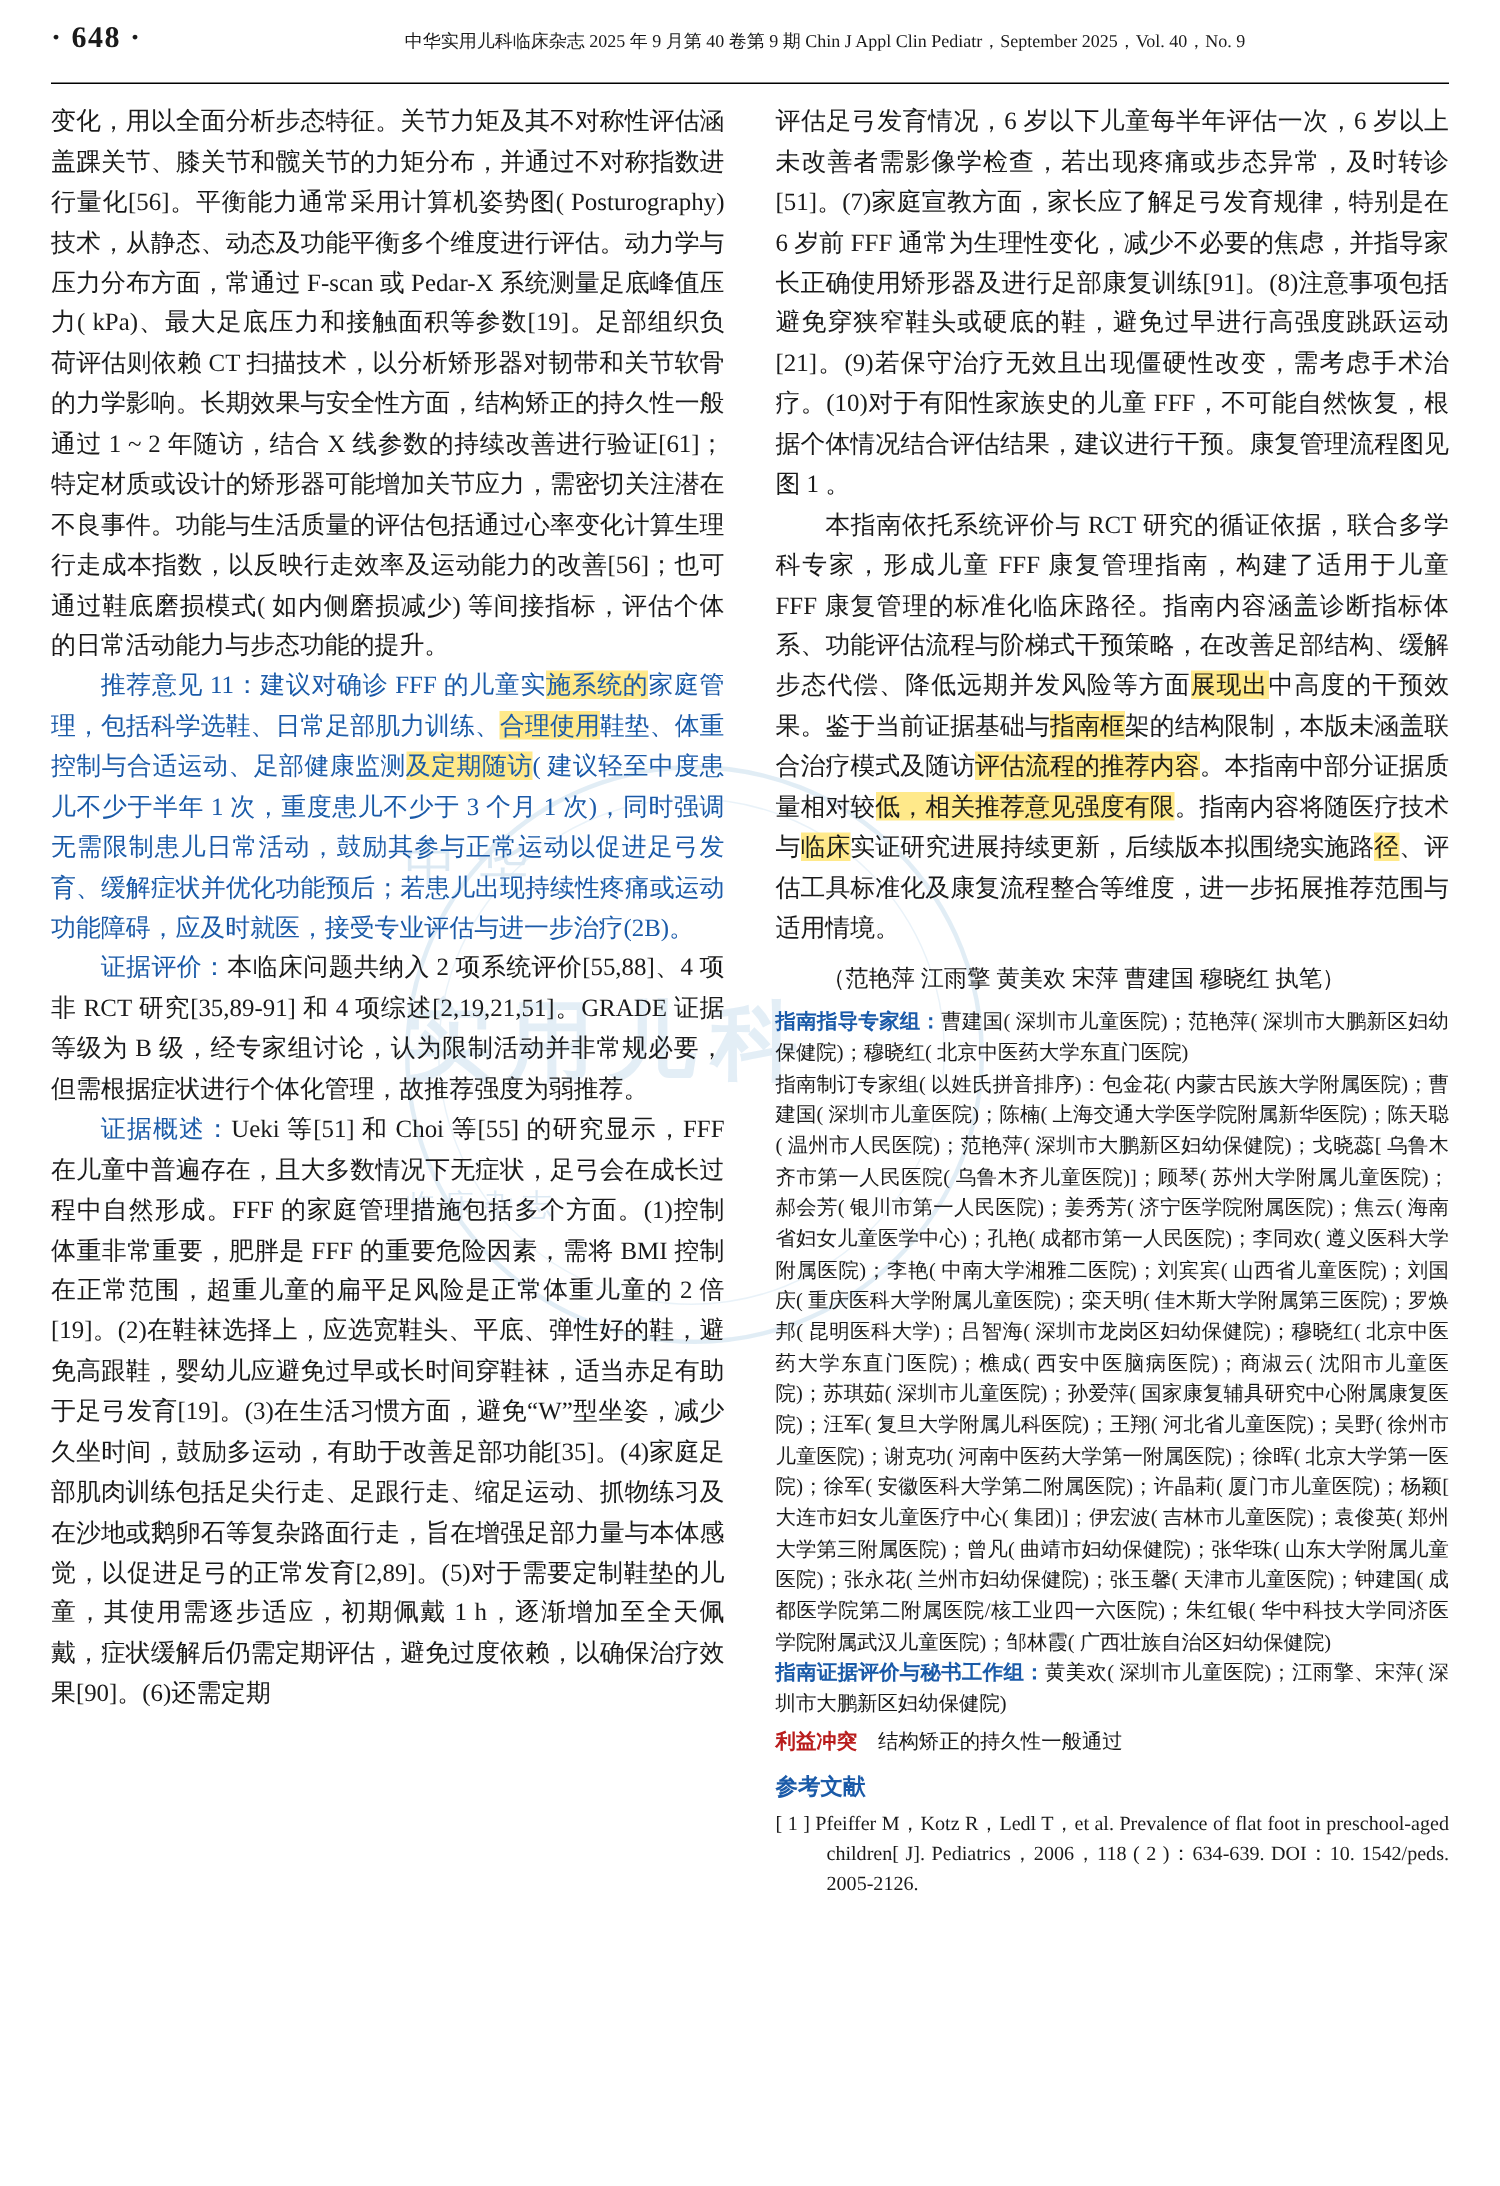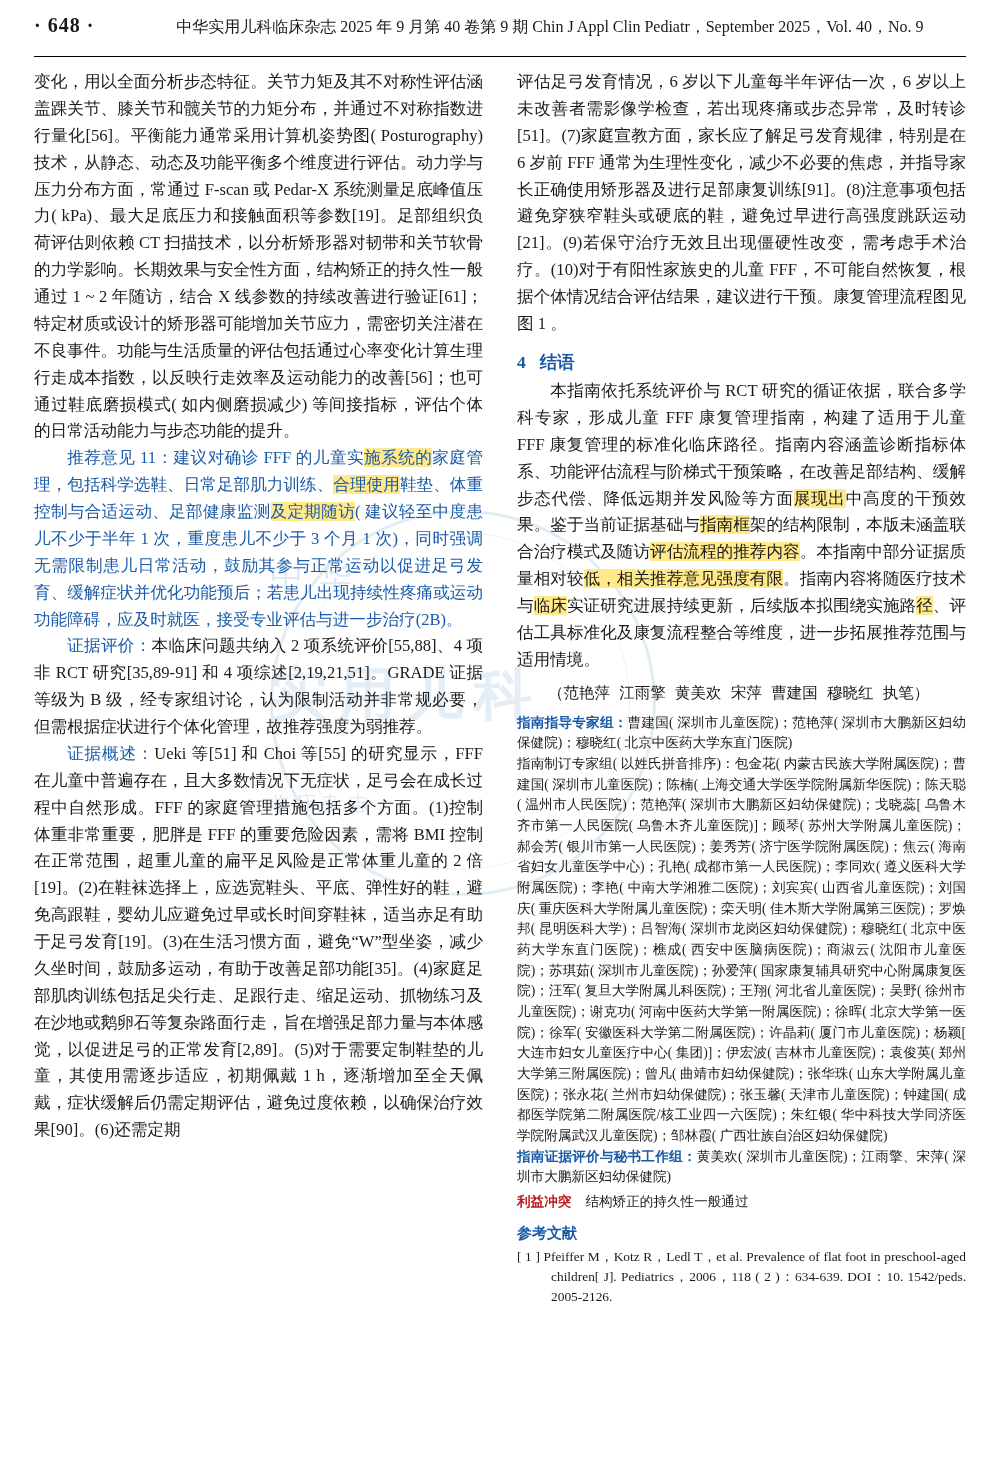--- a/index.html
+++ b/index.html
@@ -92,21 +92,21 @@
   .runhead .folio {
     font-size: 20px;
     font-weight: bold;
     letter-spacing: 1px;
     white-space: nowrap;
     width: 140px;
   }
   .runhead .rh-title {
     flex: 1;
     text-align: center;
-    font-size: 16px;
+    font-size: 12px;
     white-space: nowrap;
   }
   .runhead .rh-spacer { width: 40px; }
 
   
   .columns {
     position: relative;
     z-index: 2;
     display: flex;
     gap: 34px;
@@ -140,21 +140,20 @@
   }
   .smallblock .lbl {
     color: #1a5aa8;
     font-weight: bold;
   }
   .authors-line {
     font-size: 15.5px;
     margin-top: 8px;
     margin-bottom: 6px;
     text-indent: 2em;
-    font-family: Liberation Mono, monospace;
   }
   .conflict {
     font-size: 13.6px;
     margin-top: 3px;
   }
   .conflict .lbl { color: #b91c1c; font-weight: bold; margin-right: 14px; }
   .ref-head {
     color: #1a5aa8;
     font-weight: bold;
     font-size: 15px;
@@ -206,23 +205,20 @@
       <p class="ind">
         <span class="blue">证据概述：</span><span>Ueki 等[51] 和 Choi 等[55] 的研究显示，FFF 在儿童中普遍存在，且大多数情况下无症状，足弓会在成长过程中自然形成。FFF 的家庭管理措施包括多个方面。(1)控制体重非常重要，肥胖是 FFF 的重要危险因素，需将 BMI 控制在正常范围，超重儿童的扁平足风险是正常体重儿童的 2 倍[19]。(2)在鞋袜选择上，应选宽鞋头、平底、弹性好的鞋，避免高跟鞋，婴幼儿应避免过早或长时间穿鞋袜，适当赤足有助于足弓发育[19]。(3)在生活习惯方面，避免“W”型坐姿，减少久坐时间，鼓励多运动，有助于改善足部功能[35]。(4)家庭足部肌肉训练包括足尖行走、足跟行走、缩足运动、抓物练习及在沙地或鹅卵石等复杂路面行走，旨在增强足部力量与本体感觉，以促进足弓的正常发育[2,89]。(5)对于需要定制鞋垫的儿童，其使用需逐步适应，初期佩戴 1 h，逐渐增加至全天佩戴，症状缓解后仍需定期评估，避免过度依赖，以确保治疗效果[90]。(6)还需定期</span>
       </p>
 
     </div>
 
     <div class="col">
 
       <p>评估足弓发育情况，6 岁以下儿童每半年评估一次，6 岁以上未改善者需影像学检查，若出现疼痛或步态异常，及时转诊[51]。(7)家庭宣教方面，家长应了解足弓发育规律，特别是在 6 岁前 FFF 通常为生理性变化，减少不必要的焦虑，并指导家长正确使用矫形器及进行足部康复训练[91]。(8)注意事项包括避免穿狭窄鞋头或硬底的鞋，避免过早进行高强度跳跃运动[21]。(9)若保守治疗无效且出现僵硬性改变，需考虑手术治疗。(10)对于有阳性家族史的儿童 FFF，不可能自然恢复，根据个体情况结合评估结果，建议进行干预。康复管理流程图见图 1 。</p>
 
-      <div class="sec-head">
-        <span class="num">4</span><span>结语</span>
-      </div>
 
       <p class="ind">
         <span>本指南依托系统评价与 RCT 研究的循证依据，联合多学科专家，形成儿童 FFF 康复管理指南，构建了适用于儿童 FFF 康复管理的标准化临床路径。指南内容涵盖诊断指标体系、功能评估流程与阶梯式干预策略，在改善足部结构、缓解步态代偿、降低远期并发风险等方面</span><span class="hl-y">展现出</span><span>中高度的干预效果。鉴于当前证据基础与</span><span class="hl-y">指南框</span><span>架的结构限制，本版未涵盖联合治疗模式及随访</span><span class="hl-y">评估流程的推荐内容</span><span>。本指南中部分证据质量相对较</span><span class="hl-y">低，相关推荐意见强度有限</span><span>。指南内容将随医疗技术与</span><span class="hl-y">临床</span><span>实证研究进展持续更新，后续版本拟围绕实施路</span><span class="hl-y">径</span><span>、评估工具标准化及康复流程整合等维度，进一步拓展推荐范围与适用情境。</span>
       </p>
 
       <p class="authors-line">（范艳萍    江雨擎    黄美欢    宋萍    曹建国    穆晓红    执笔）</p>
 
       <p class="smallblock">
         <span class="lbl">指南指导专家组：</span><span>曹建国( 深圳市儿童医院)；范艳萍( 深圳市大鹏新区妇幼保健院)；穆晓红( 北京中医药大学东直门医院)</span>
       </p>

